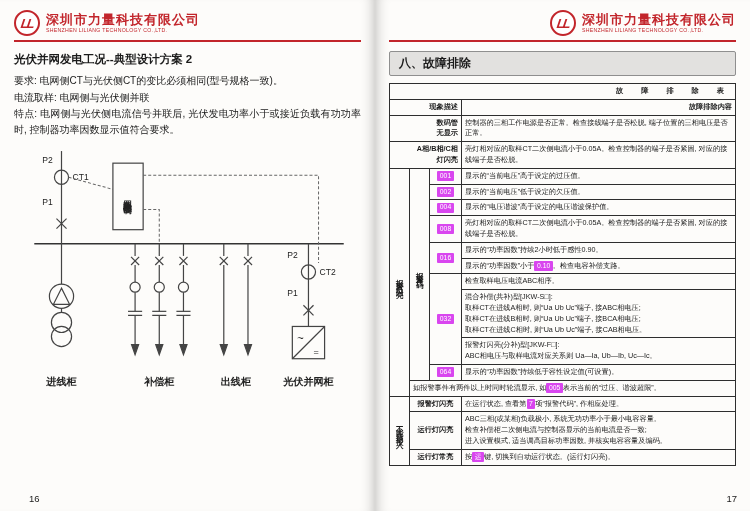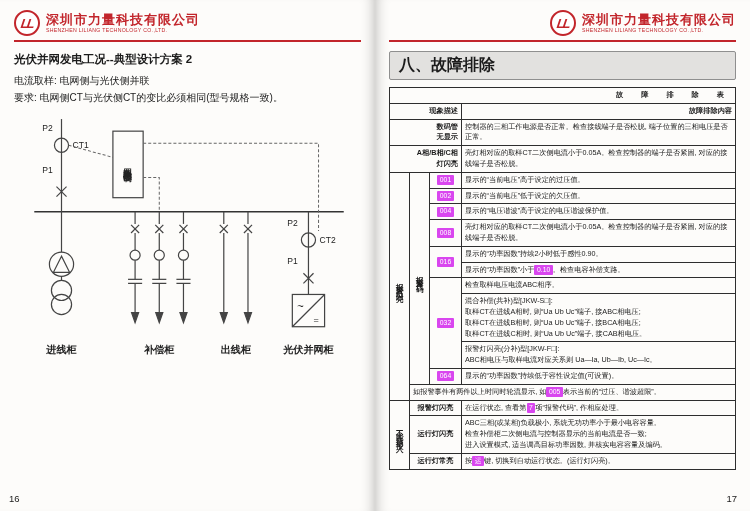--- a/index.html
+++ b/index.html
@@ -17,24 +17,24 @@
   .logo{ flex:0 0 auto; width:26px; height:26px; border:2px solid var(--red); border-radius:50%;
          display:flex; align-items:center; justify-content:center; background:#fff; }
   .logo span{ color:var(--red); font-weight:bold; font-style:italic; font-size:13px; letter-spacing:-2px; transform:skewX(-8deg); }
   .coname{ color:var(--red); font-weight:bold; font-size:13px; letter-spacing:1px; line-height:1.05; }
   .coen{ color:var(--red); font-size:5.2px; letter-spacing:.3px; margin-top:1px; }
 
   .ltitle{ font-size:11.5px; font-weight:bold; margin:10px 0 6px; }
   .lp{ font-size:10px; line-height:1.55; margin:1px 0; text-align:justify; }
 
   .pnum{ position:absolute; bottom:7px; font-size:9.5px; }
-  .pnum-left{ left:9px; } .pnum-right{ right:13px; }
+  .pnum-left{ left:29px; } .pnum-right{ right:13px; }
 
   .sec{ margin:9px 0 7px; background:#e2e1df; border:1px solid #8f8f8f; border-radius:2px;
-        padding:3px 9px; font-weight:bold; font-size:16px; }
+        padding:3px 9px; font-weight:bold; font-size:12px; }
 
   table.ts{ width:100%; border-collapse:collapse; table-layout:fixed; }
   .ts td{ border:1px solid var(--line); font-size:7.2px; line-height:1.5; padding:2px 3px; vertical-align:middle; }
   .tt{ font-weight:bold; text-align:right; font-size:9.5px; letter-spacing:8px; padding:3px; }
   .th{ font-weight:bold; text-align:right; font-size:8px; }
   .phen{ text-align:right; font-weight:bold; }
   .vtd{ text-align:center; padding:2px 0; }
   .vcell{ display:inline-block; writing-mode:vertical-rl; text-orientation:upright;
           letter-spacing:3px; font-weight:bold; font-size:7.5px; }
   .codetd{ text-align:center; padding:2px 1px; }
@@ -57,22 +57,23 @@
       <div class="logo">
         <span>LL</span>
       </div>
       <div>
         <div class="coname">深圳市力量科技有限公司</div>
         <div class="coen">SHENZHEN LILIANG TECHNOLOGY CO.,LTD.</div>
       </div>
     </div>
 
     <div class="ltitle">光伏并网发电工况--典型设计方案 2</div>
+    <p class="lp">要求: 电网侧CT与光伏侧CT的变比必须相同(型号规格一致)。</p>
     <p class="lp">电流取样: 电网侧与光伏侧并联</p>
-    <p class="lp">要求: 电网侧CT与光伏侧CT的变比必须相同(型号规格一致)。</p>
+    <p class="lp">特点: 电网侧与光伏侧电流信号并联后, 光伏发电功率小于或接近负载有功功率时, 控制器功率因数显示值符合要求。</p>
 
     <svg class="diag" width="343" height="252" viewBox="0 0 340 250">
 
       <line x1="18" y1="100" x2="325" y2="100" stroke="#333" stroke-width="1.6"></line>
 
       <g stroke="#444" stroke-width="1.2" fill="none">
         <line x1="45" y1="8" x2="45" y2="140"></line>
         <circle cx="45" cy="34" r="7"></circle>
         <line x1="40" y1="75" x2="50" y2="85"></line>
         <line x1="40" y1="85" x2="50" y2="75"></line>

